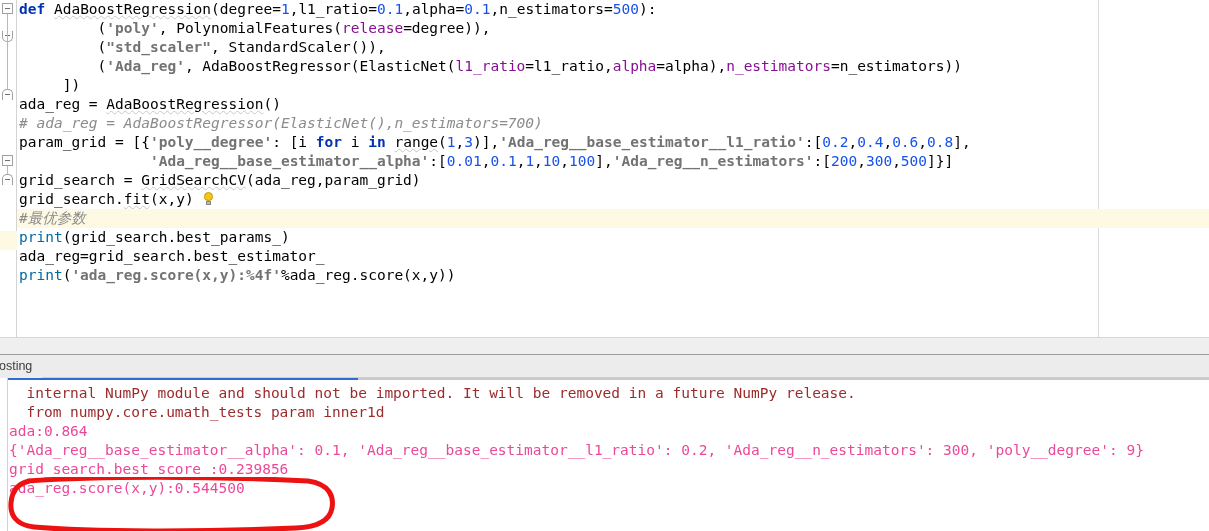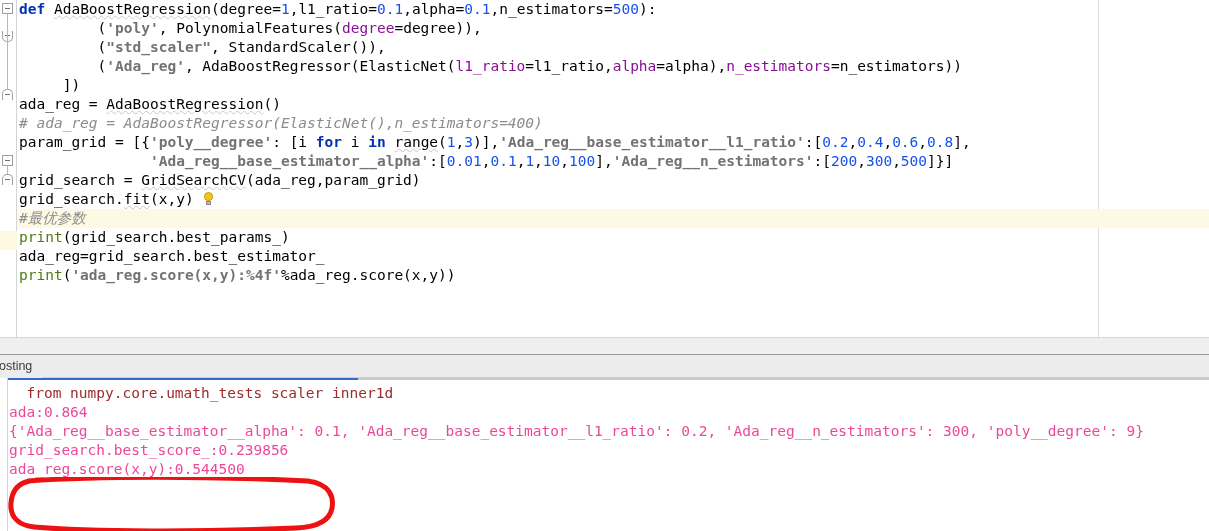--- a/index.html
+++ b/index.html
@@ -91,21 +91,21 @@
   #hl-gutter {
     position: absolute;
     left: 0;
     width: 17px;
     height: 19px;
     background: #fdf9e3;
   }
 
   
   .kw   { color: #0033b3; font-weight: bold; }
-  .bi   { color: #4d7c0f; }
+  .bi   { color: #0369a1; }
   .str  { color: #737373; font-weight: bold; }
   .num  { color: #1750eb; }
   .parm { color: #871094; }
   .cmt  { color: #8c8c8c; font-style: italic; }
 
   .squig {
     text-decoration: underline;
     text-decoration-style: wavy;
     text-decoration-color: #c8c8c8;
     text-decoration-thickness: 1px;
@@ -240,31 +240,31 @@
 
   <div id="margin-guide"></div>
 
   <div id="hl-gutter" style="top:231px;"></div>
 
   <div id="code">
 
     <div class="line"><span class="kw">def</span> <span class="squig">AdaBoostRegression</span>(degree=<span class="num">1</span>,l1_ratio=<span class="num">0.1</span>,alpha=<span class="num">0.1</span>,n_estimators=<span class="num">500</span>):</div>
 
 
-    <div class="line">         (<span class="str">'poly'</span>, PolynomialFeatures(<span class="parm">degree</span>=degree)),</div>
+    <div class="line">         (<span class="str">'poly'</span>, PolynomialFeatures(<span class="parm">release</span>=degree)),</div>
 
     <div class="line">         (<span class="str">"std_scaler"</span>, StandardScaler()),</div>
 
     <div class="line">         (<span class="str">'Ada_reg'</span>, AdaBoostRegressor(ElasticNet(<span class="parm">l1_ratio</span>=l1_ratio,<span class="parm">alpha</span>=alpha),<span class="parm">n_estimators</span>=n_estimators))</div>
 
     <div class="line">     ])</div>
 
     <div class="line">ada_reg = <span class="squig">AdaBoostRegression</span>()</div>
 
-    <div class="line"><span class="cmt"># ada_reg = AdaBoostRegressor(ElasticNet(),n_estimators=400)</span></div>
+    <div class="line"><span class="cmt"># ada_reg = AdaBoostRegressor(ElasticNet(),n_estimators=700)</span></div>
 
     <div class="line">param_grid = [{<span class="str">'poly__degree'</span>: [i <span class="kw">for</span> i <span class="kw">in</span> <span class="squig">range</span>(<span class="num">1</span>,<span class="num">3</span>)],<span class="str">'Ada_reg__base_estimator__l1_ratio'</span>:[<span class="num">0.2</span>,<span class="num">0.4</span>,<span class="num">0.6</span>,<span class="num">0.8</span>],</div>
 
     <div class="line">               <span class="str">'Ada_reg__base_estimator__alpha'</span>:[<span class="num">0.01</span>,<span class="num">0.1</span>,<span class="num">1</span>,<span class="num">10</span>,<span class="num">100</span>],<span class="str">'Ada_reg__n_estimators'</span>:[<span class="num">200</span>,<span class="num">300</span>,<span class="num">500</span>]}]</div>
 
     <div class="line">grid_search = <span class="squig">GridSearchCV</span>(ada_reg,param_grid)</div>
 
     <div class="line">grid_search.<span class="squig">fit</span>(x,y) <span class="bulb"><span class="glass"></span><span class="base"></span></span></div>
 
     <div class="line hl"><span class="cmt">#最优参数</span></div>
@@ -290,21 +290,22 @@
   <div id="console-left-rail"></div>
 
   <div id="console-underline">
     <div class="seg-grey"></div>
   </div>
 
   <div id="console-body">
     <div id="clip-holder">
       
     </div>
-    <div class="cline warn">  from numpy.core.umath_tests scaler inner1d</div>
+    <div class="cline warn">  internal NumPy module and should not be imported. It will be removed in a future NumPy release.</div>
+    <div class="cline warn">  from numpy.core.umath_tests param inner1d</div>
     <div class="cline">ada:0.864</div>
     <div class="cline">{'Ada_reg__base_estimator__alpha': 0.1, 'Ada_reg__base_estimator__l1_ratio': 0.2, 'Ada_reg__n_estimators': 300, 'poly__degree': 9}</div>
     <div class="cline">grid_search.best_score_:0.239856</div>
     <div class="cline">ada_reg.score(x,y):0.544500</div>
   </div>
 </div>
 
 <svg id="annotation" viewBox="0 0 328 54" xmlns="http://www.w3.org/2000/svg">
   <path d="M 20 4
            C 90 -1, 200 -1, 300 4

